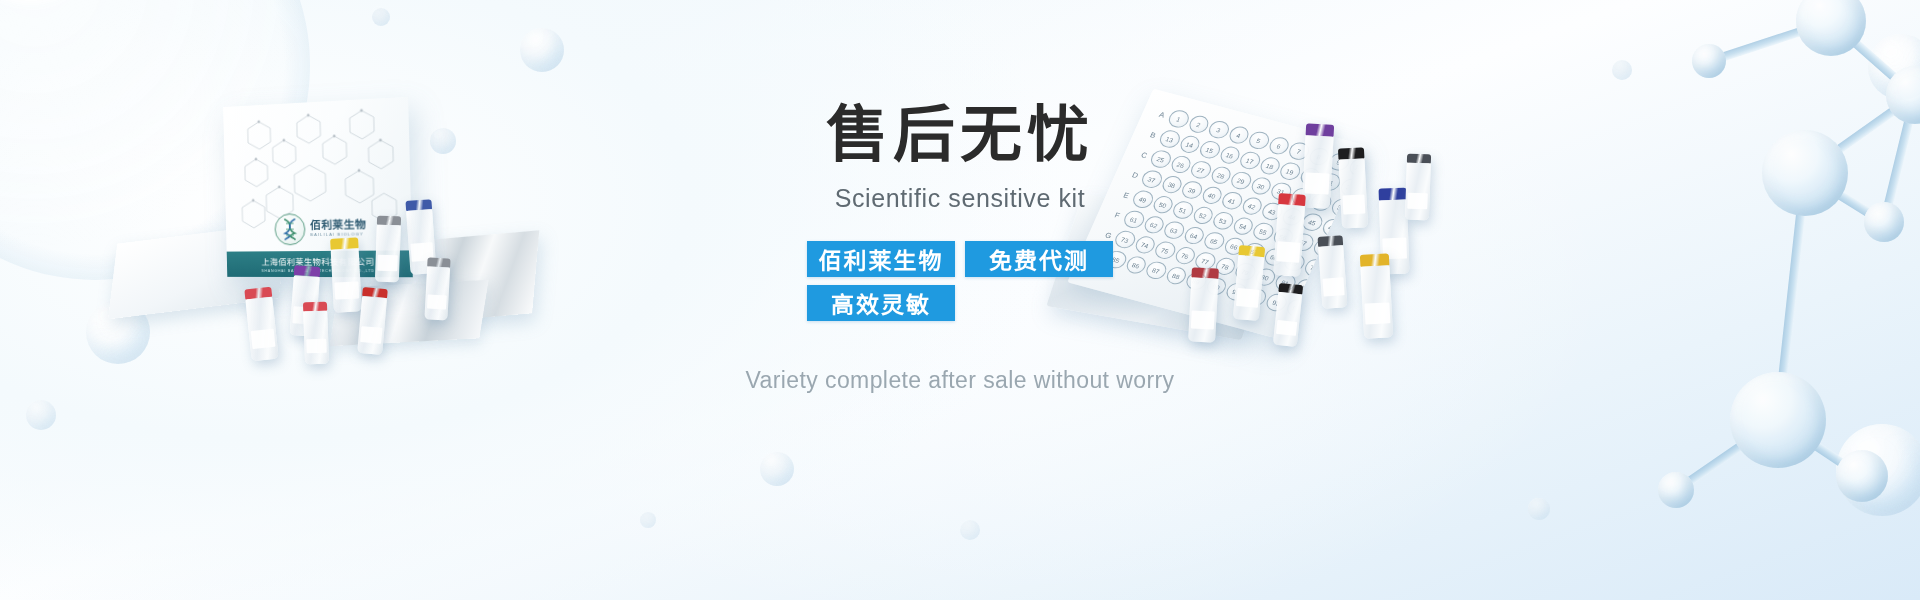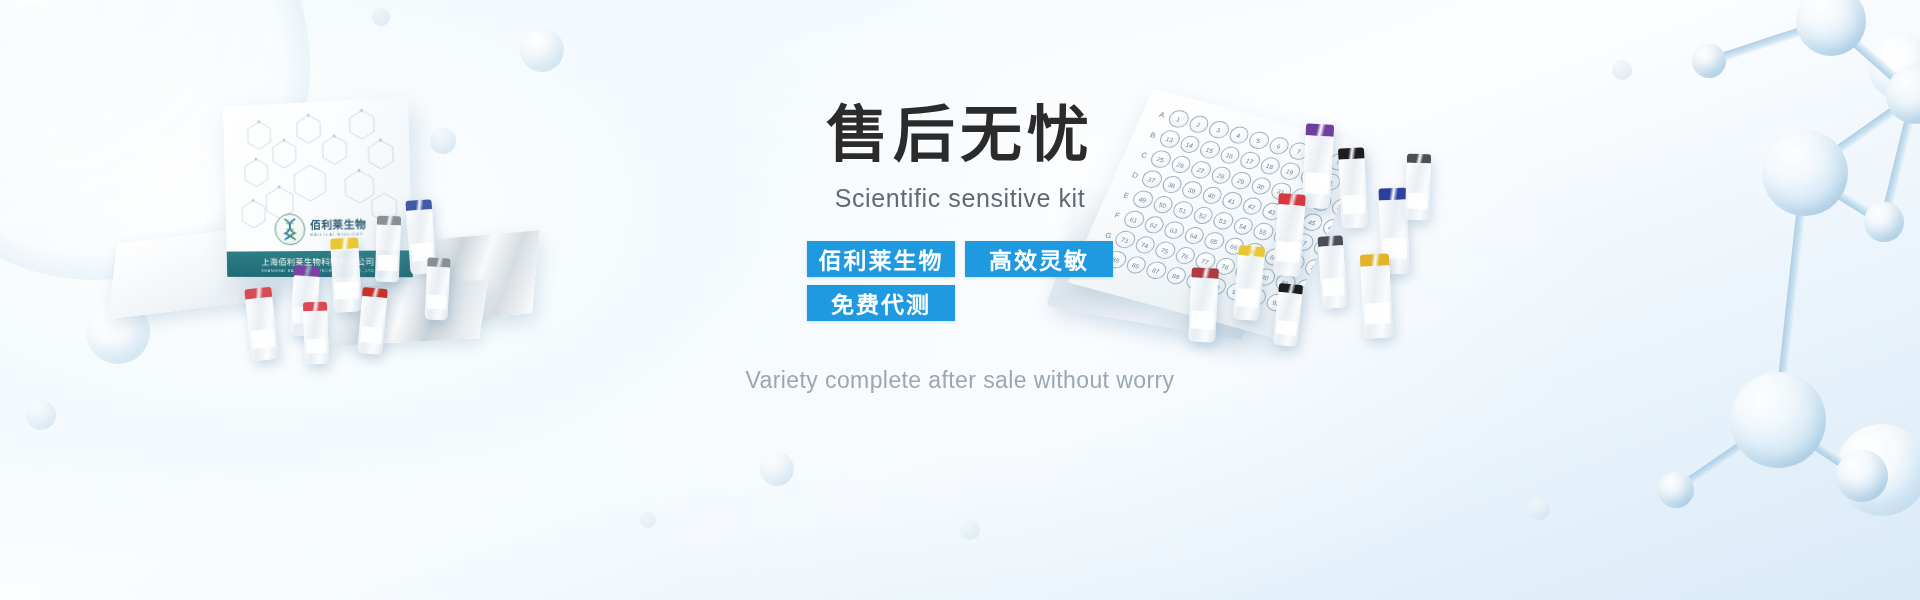--- a/index.html
+++ b/index.html
@@ -492,22 +492,22 @@
         </div>
       </div>
   </div>
 
   <div class="center">
     <h1 class="title">售后无忧</h1>
     <p class="subtitle">Scientific sensitive kit</p>
 
     <div class="badges">
         <div class="badge" style="background: rgb(31, 154, 224); color: rgb(255, 255, 255);">佰利莱生物</div>
+        <div class="badge" style="background: rgb(31, 154, 224); color: rgb(255, 255, 255);">免费代测</div>
         <div class="badge" style="background: rgb(31, 154, 224); color: rgb(255, 255, 255);">高效灵敏</div>
-        <div class="badge" style="background: rgb(31, 154, 224); color: rgb(255, 255, 255);">免费代测</div>
       </div>
 
     <div class="tagline">
       <div>Variety complete after sale without worry</div>
     </div>
   </div>
 
 </div>
 
 </body></html>

